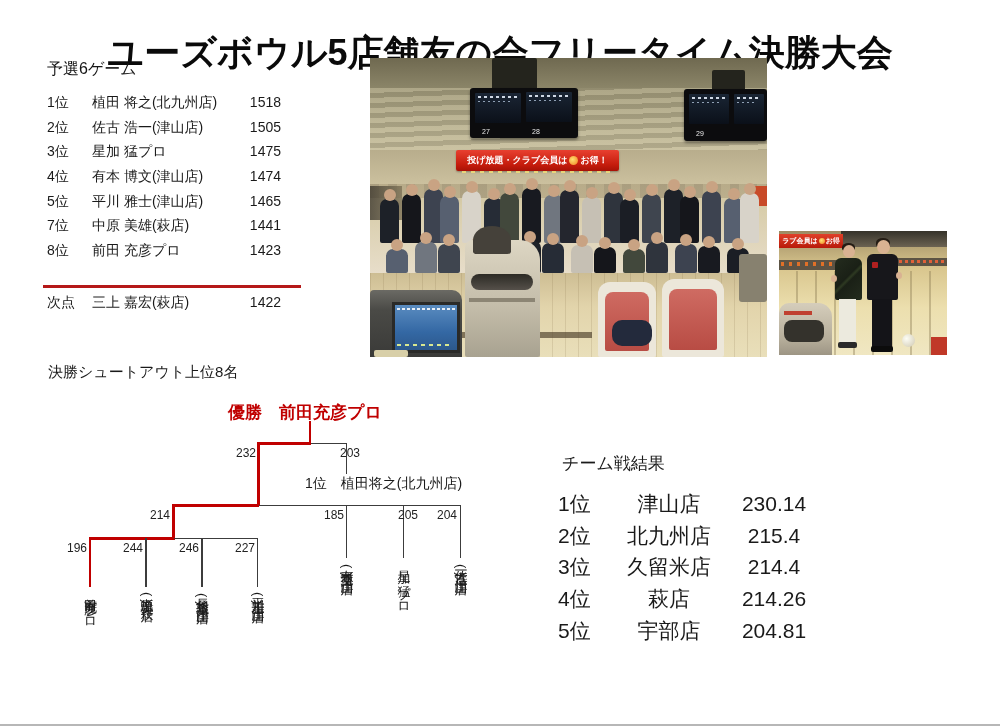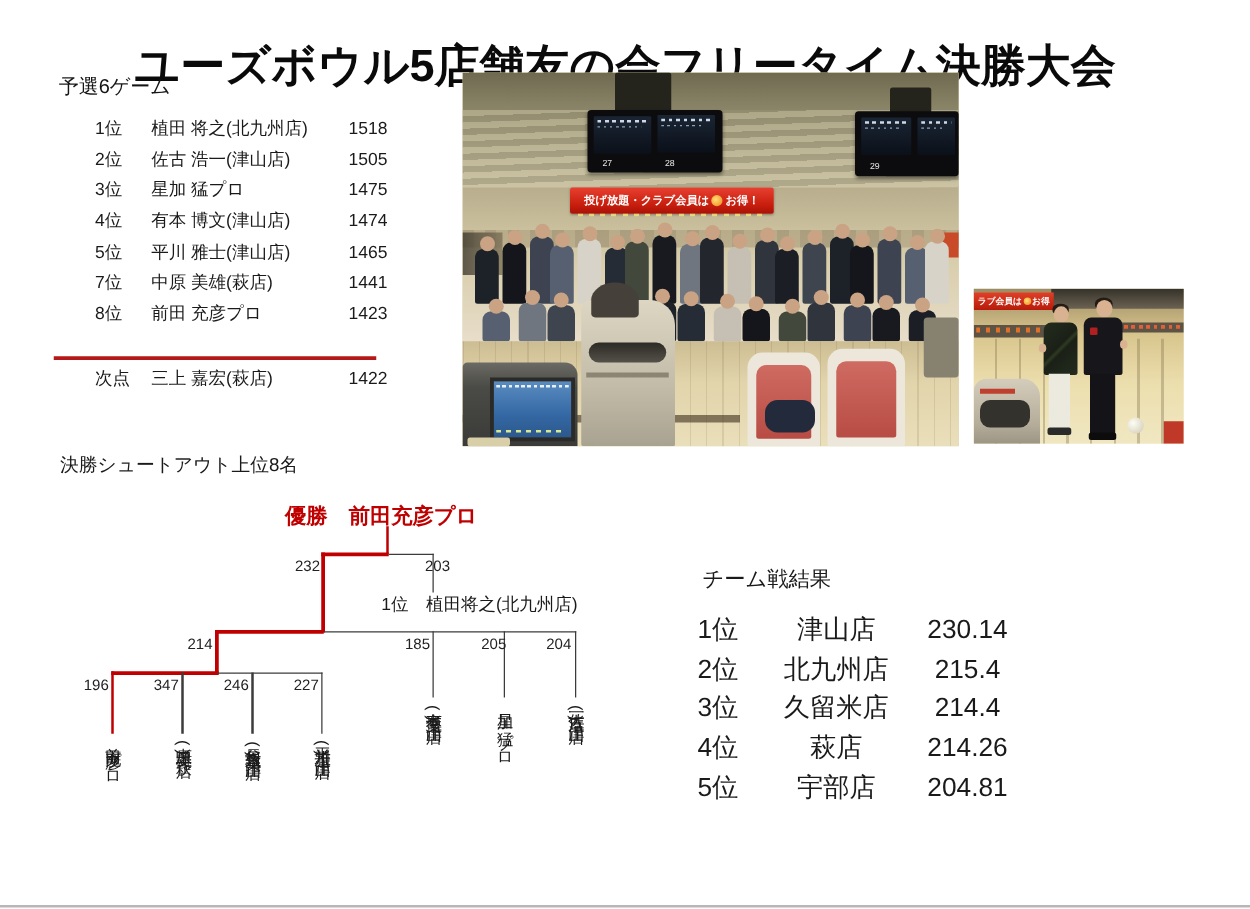--- a/index.html
+++ b/index.html
@@ -6,21 +6,21 @@
   body{width:1000px;height:727px;position:relative;overflow:hidden;background:#ffffff;
        font-family:"Liberation Sans","DejaVu Sans",sans-serif;color:#1a1a1a;}
   .abs{position:absolute;}
 
   
   .title{position:absolute;left:0;top:5px;width:1000px;text-align:center;
          font-size:36px;font-weight:bold;letter-spacing:0px;color:#0a0a0a;}
 
   
   .qual-heading{position:absolute;left:47px;top:59px;font-size:16px;color:#151515;}
-  .qual-rows{position:absolute;left:40px;top:90px;width:241px;margin-left:29px;}
+  .qual-rows{position:absolute;left:40px;top:90px;width:241px;}
   .qrow{position:relative;height:24.7px;line-height:24.7px;font-size:14px;white-space:nowrap;}
   .qrank{display:inline-block;padding-left:7px;width:45px;}
   .qname{display:inline-block;}
   .qscore{position:absolute;right:0;top:0;}
   .cut-line{position:absolute;left:43px;top:285px;width:258px;height:3px;background:#b51818;}
 
   
   .brk-heading{position:absolute;left:48px;top:363px;font-size:15px;}
   .champ{position:absolute;left:228px;top:401px;width:150px;text-align:center;
          font-size:17px;font-weight:bold;color:#c00000;white-space:nowrap;}
@@ -173,24 +173,24 @@
 <div class="bline abs" style="left:174px;top:537.5px;width:84px;height:1.5px;"></div>
 <div class="bline bred abs" style="left:88.5px;top:537px;width:2.5px;height:50px;"></div>
 <div class="bline abs" style="left:145px;top:537.5px;width:1.5px;height:49px;"></div>
 <div class="bline abs" style="left:201px;top:537.5px;width:1.5px;height:49px;"></div>
 <div class="bline abs" style="left:256.5px;top:537.5px;width:1.5px;height:49px;"></div>
 
 <span class="bscore" style="left:220px;top:446px;">232</span>
 <span class="bscore" style="left:324px;top:446px;">203</span>
 <span class="bscore" style="left:134px;top:508px;">214</span>
 <span class="bscore" style="left:308px;top:508px;text-align:right;">185</span>
-<span class="bscore" style="left:369px;top:508px;">205</span>
+<span class="bscore" style="left:382px;top:508px;">205</span>
 <span class="bscore" style="left:421px;top:508px;">204</span>
 <span class="bscore" style="left:51px;top:541px;">196</span>
-<span class="bscore" style="left:107px;top:541px;">347</span>
+<span class="bscore" style="left:107px;top:541px;">244</span>
 <span class="bscore" style="left:163px;top:541px;">246</span>
 <span class="bscore" style="left:219px;top:541px;">227</span>
 
 <div class="seed">1位　植田将之(北九州店)</div>
 
 <div class="bname" style="left:90px;top:588px;">前田充彦プロ</div>
 <div class="bname" style="left:146.5px;top:588px;">中原美雄(萩店)</div>
 <div class="bname" style="left:202px;top:588px;">長谷川敦美(津山店)</div>
 <div class="bname" style="left:257.5px;top:588px;">平川雅士(津山店)</div>
 <div class="bname" style="left:346.5px;top:560px;">有本博文(津山店)</div>

